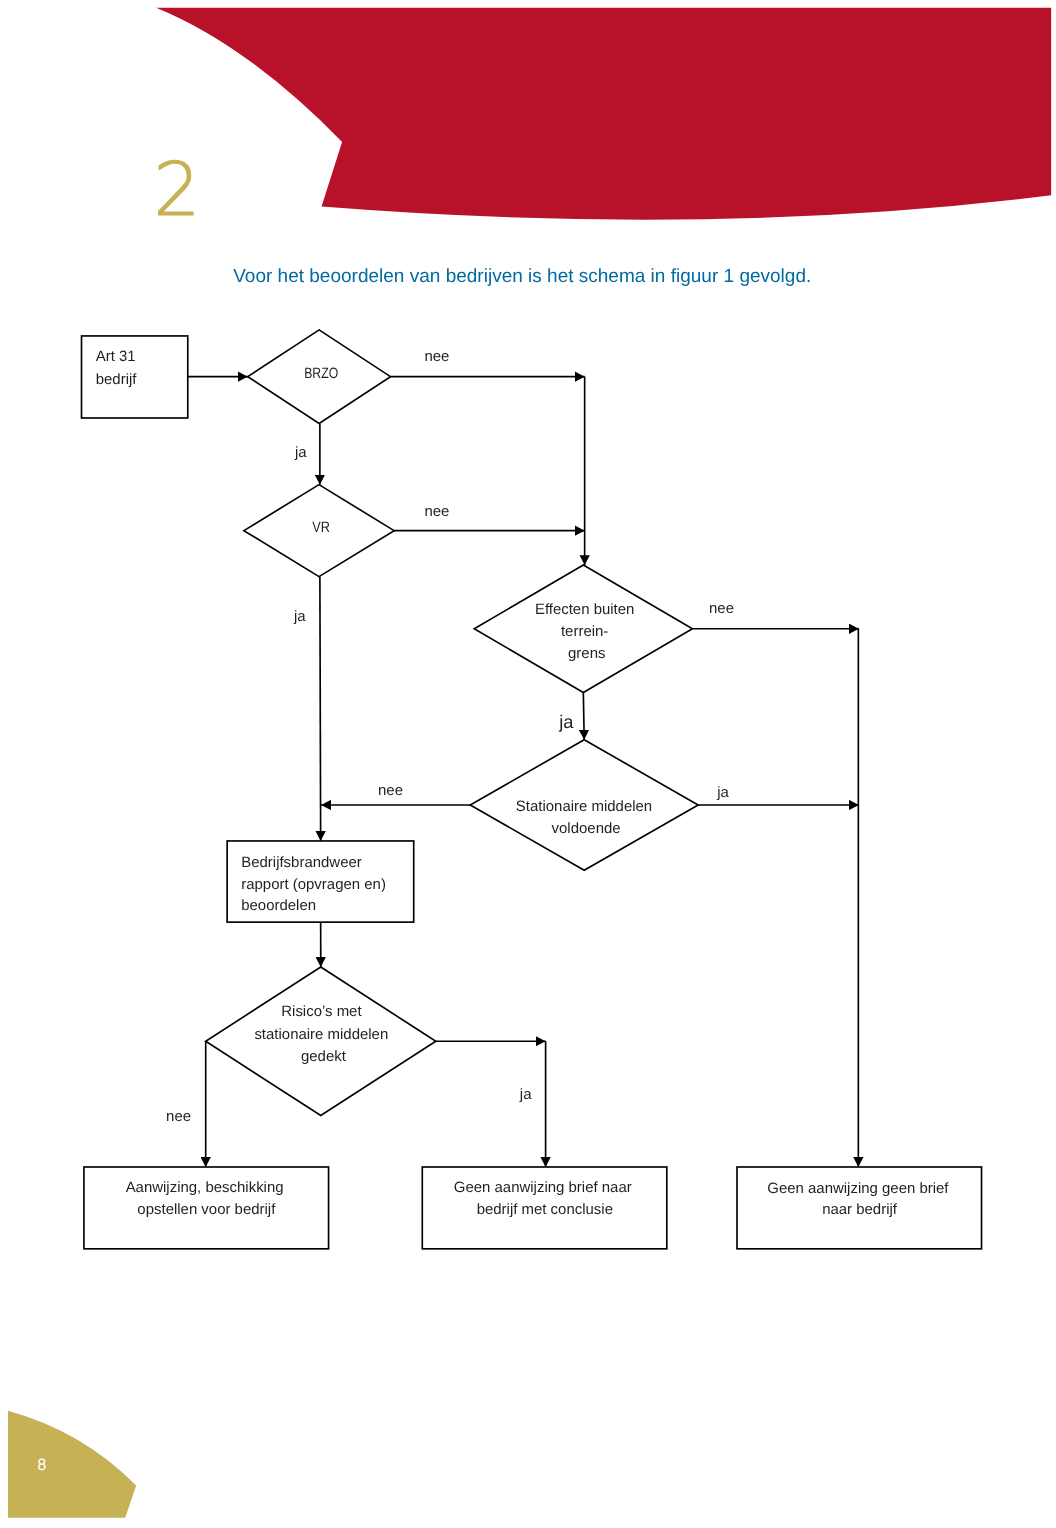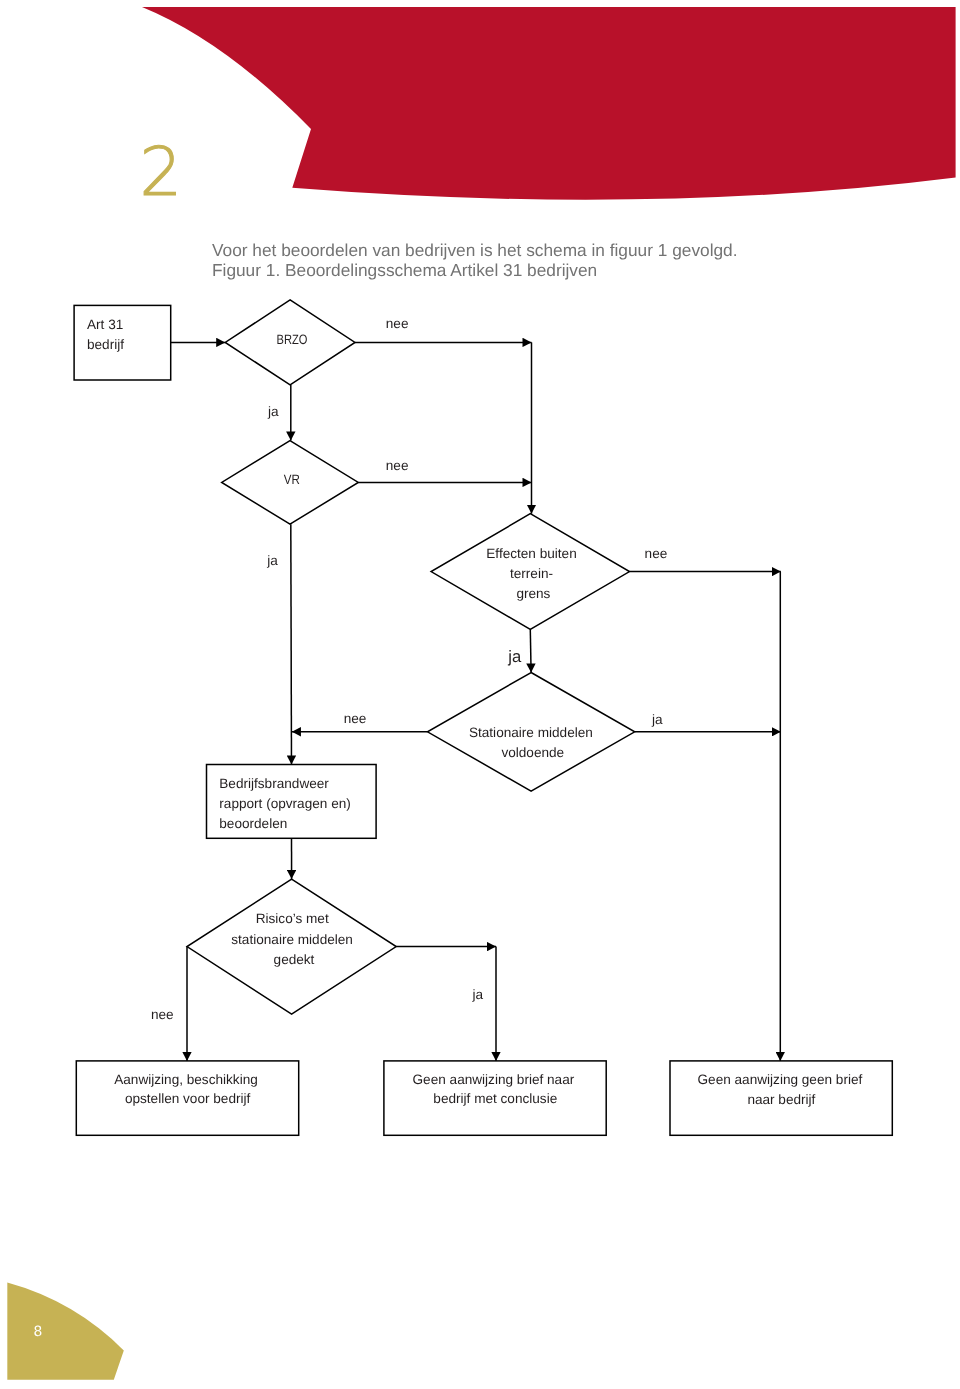--- a/index.html
+++ b/index.html
@@ -5,40 +5,39 @@
 <style>
   html,body{margin:0;padding:0;}
   body{width:960px;height:1389px;background:#ffffff;position:relative;overflow:hidden;
        font-family:"Liberation Sans",sans-serif;
        -webkit-font-smoothing:antialiased;text-rendering:geometricPrecision;
        transform:translateZ(0);}
   #deco{position:absolute;left:0;top:0;width:960px;height:1389px;pointer-events:none;}
   #chapter-number{position:absolute;left:139.5px;top:138.5px;font-size:67px;color:#c6b254;
       line-height:67px;font-weight:200;font-family:"DejaVu Sans",sans-serif;
       -webkit-text-stroke:1.1px #c6b254;}
-  #intro{position:absolute;left:212px;top:239.5px;width:740px;font-size:17.3px;color:#737373;
+  #intro{position:absolute;left:212px;top:239.5px;width:740px;font-size:17.3px;color:#0369a1;
       line-height:20.9px;}
   #page-number{position:absolute;left:33.8px;top:1324.5px;font-size:14.9px;color:#ffffff;
       line-height:1;}
   #flow{position:absolute;left:0;top:0;width:960px;height:1389px;}
   .ftxt{font-family:"Liberation Sans",sans-serif;font-size:13.6px;fill:#231f20;}
 </style>
 </head>
 <body>
 
 <svg id="deco" width="960" height="1389" viewBox="0 0 960 1389">
   <path d="M 142 7 L 955.6 7 L 955.6 177.5 Q 650 216 292.3 187.8 L 311 129 Q 225 41 142 7 Z" fill="#b8112a"></path>
   <path d="M 7.3 1282.6 Q 74.5 1301 123.8 1350.5 L 113.8 1379.7 L 7.3 1379.7 Z" fill="#c6b254"></path>
 </svg>
 
 <div id="chapter-number">2</div>
 
 <div id="intro">
   <div>Voor het beoordelen van bedrijven is het schema in figuur 1 gevolgd.</div>
-  <div>Figuur 1. Beoordelingsschema Artikel 31 bedrijven</div>
 </div>
 
 <div id="page-number">8</div>
 
 <svg id="flow" width="960" height="1389" viewBox="0 0 960 1389">
   <defs>
     <marker id="ah" viewBox="0 0 10 10" refX="9.6" refY="5" markerWidth="9.6" markerHeight="9.4" markerUnits="userSpaceOnUse" orient="auto-start-reverse">
       <path d="M 0 0 L 9.6 5 L 0 10 z" fill="#000"></path>
     </marker>
   </defs>

